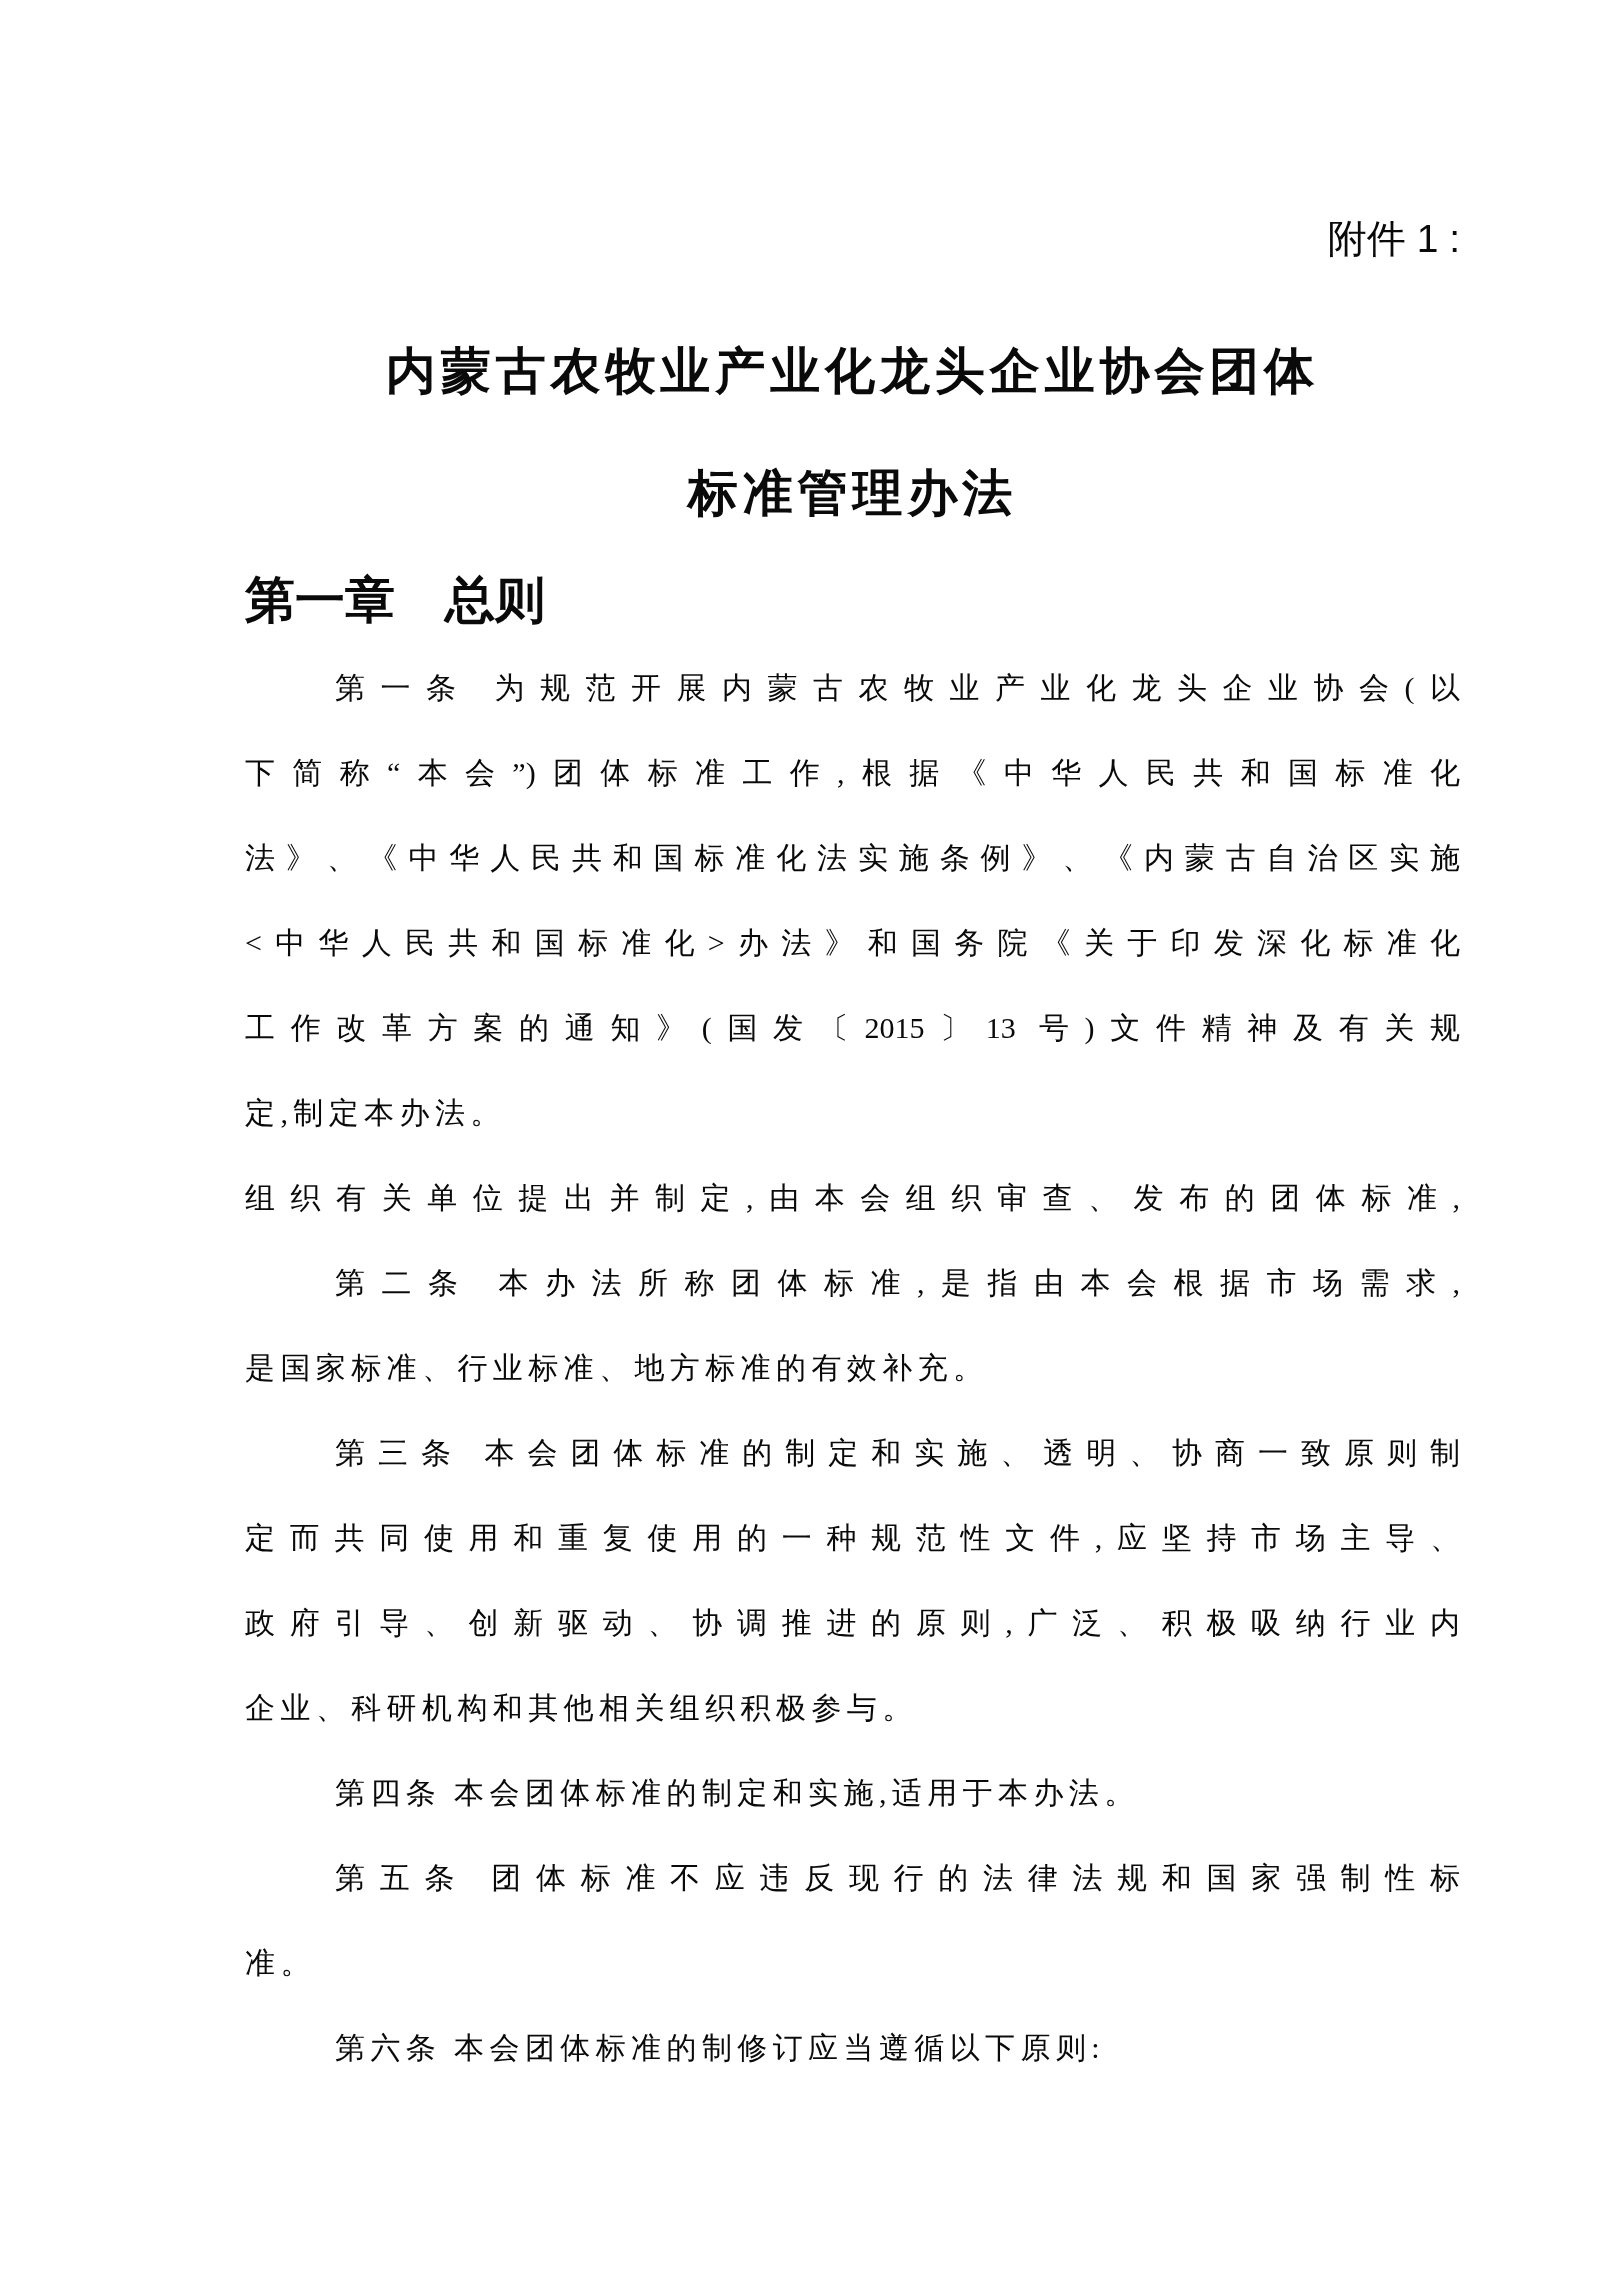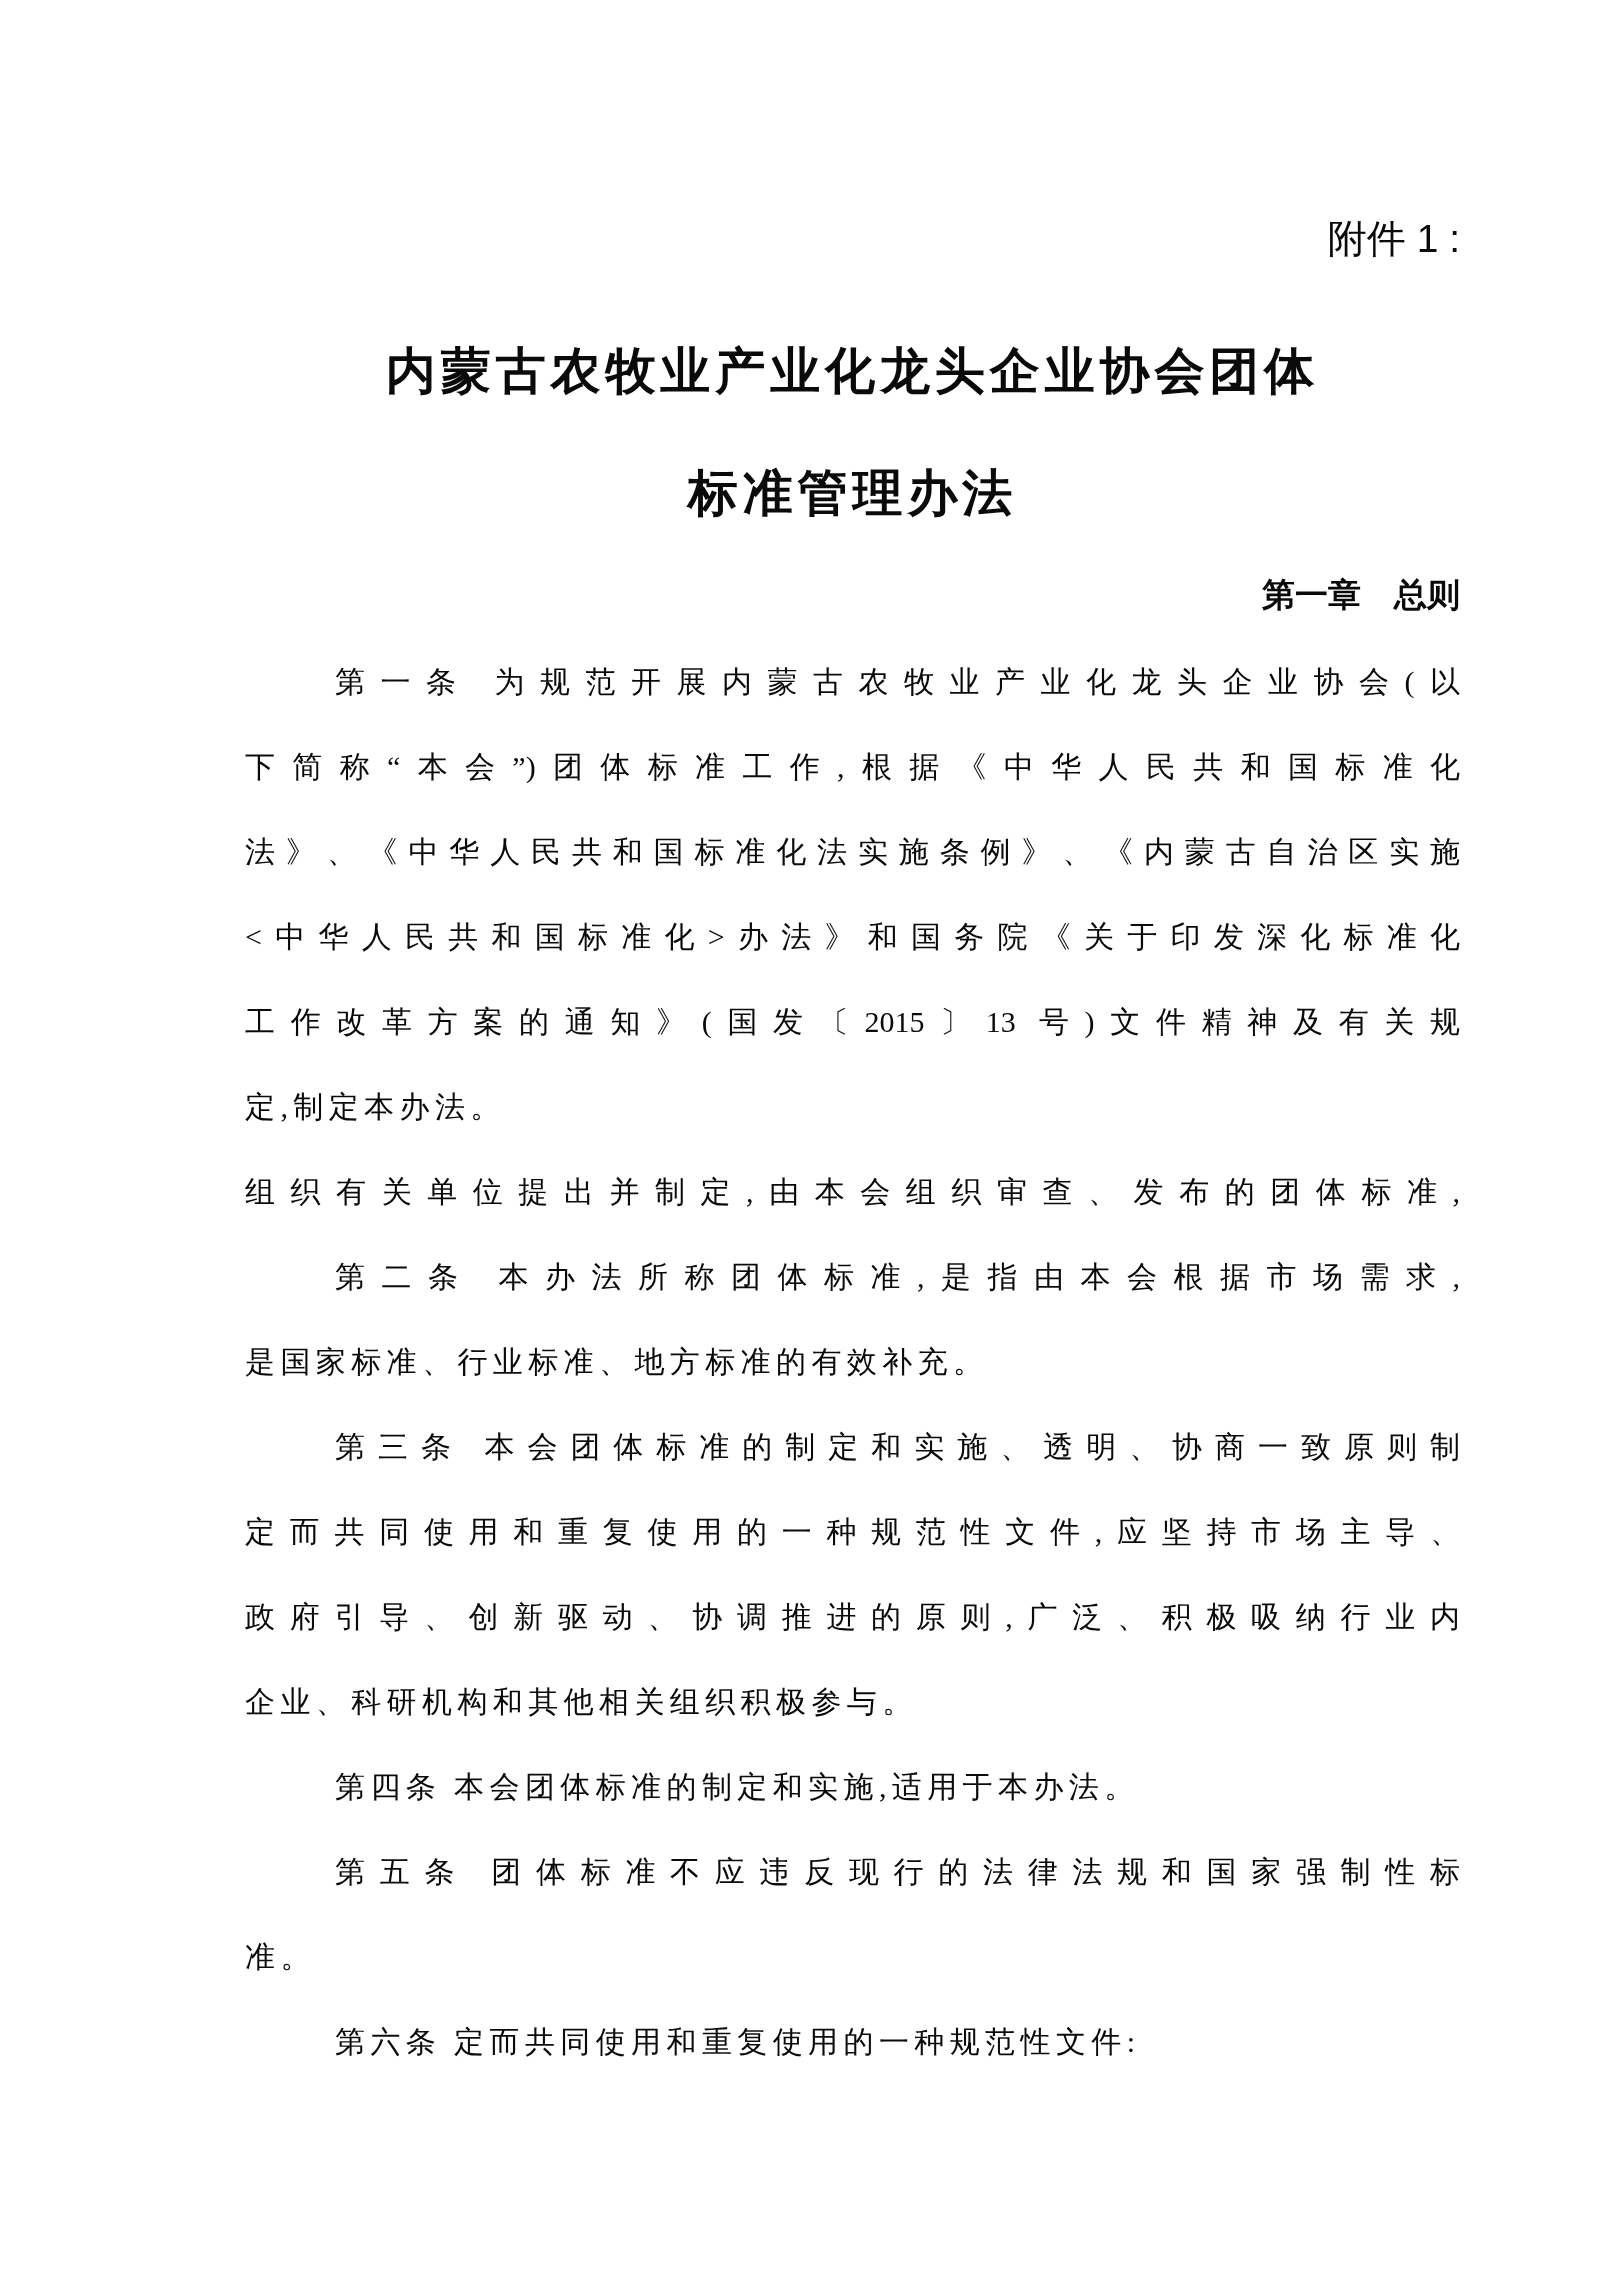--- a/index.html
+++ b/index.html
@@ -25,25 +25,25 @@
   .title {
     margin-top: 51px;
     text-align: center;
     font-family: "Liberation Serif", "DejaVu Serif", serif;
     font-weight: 700;
     font-size: 50px;
     line-height: 122px;
     letter-spacing: 4.9px;
   }
   .chapter {
-    margin-top: 10px;
-    text-align: right;
+    margin-top: 16px;
+    text-align: left;
     font-family: "Liberation Sans", "DejaVu Sans", sans-serif;
     font-weight: 700;
-    font-size: 33px;
+    font-size: 50px;
     line-height: 61px;
   }
   .doc-body {
     margin-top: 13.7px;
     font-family: "Liberation Serif", "DejaVu Serif", serif;
     font-size: 30px;
   }
   .line {
     height: 85px;
     line-height: 85px;
@@ -84,17 +84,17 @@
       <div class="line full">组织有关单位提出并制定,由本会组织审查、发布的团体标准,</div>
       <div class="line indent full">第二条 本办法所称团体标准,是指由本会根据市场需求,</div>
       <div class="line end">是国家标准、行业标准、地方标准的有效补充。</div>
       <div class="line indent full">第三条 本会团体标准的制定和实施、透明、协商一致原则制</div>
       <div class="line full">定而共同使用和重复使用的一种规范性文件,应坚持市场主导、</div>
       <div class="line full">政府引导、创新驱动、协调推进的原则,广泛、积极吸纳行业内</div>
       <div class="line end">企业、科研机构和其他相关组织积极参与。</div>
       <div class="line indent end">第四条 本会团体标准的制定和实施,适用于本办法。</div>
       <div class="line indent full">第五条 团体标准不应违反现行的法律法规和国家强制性标</div>
       <div class="line end">准。</div>
-      <div class="line indent end">第六条 定而共同使用和重复使用的一种规范性文件:</div>
+      <div class="line indent end">第六条 本会团体标准的制修订应当遵循以下原则:</div>
     </div>
 
 </div>
 
 
 </body></html>

